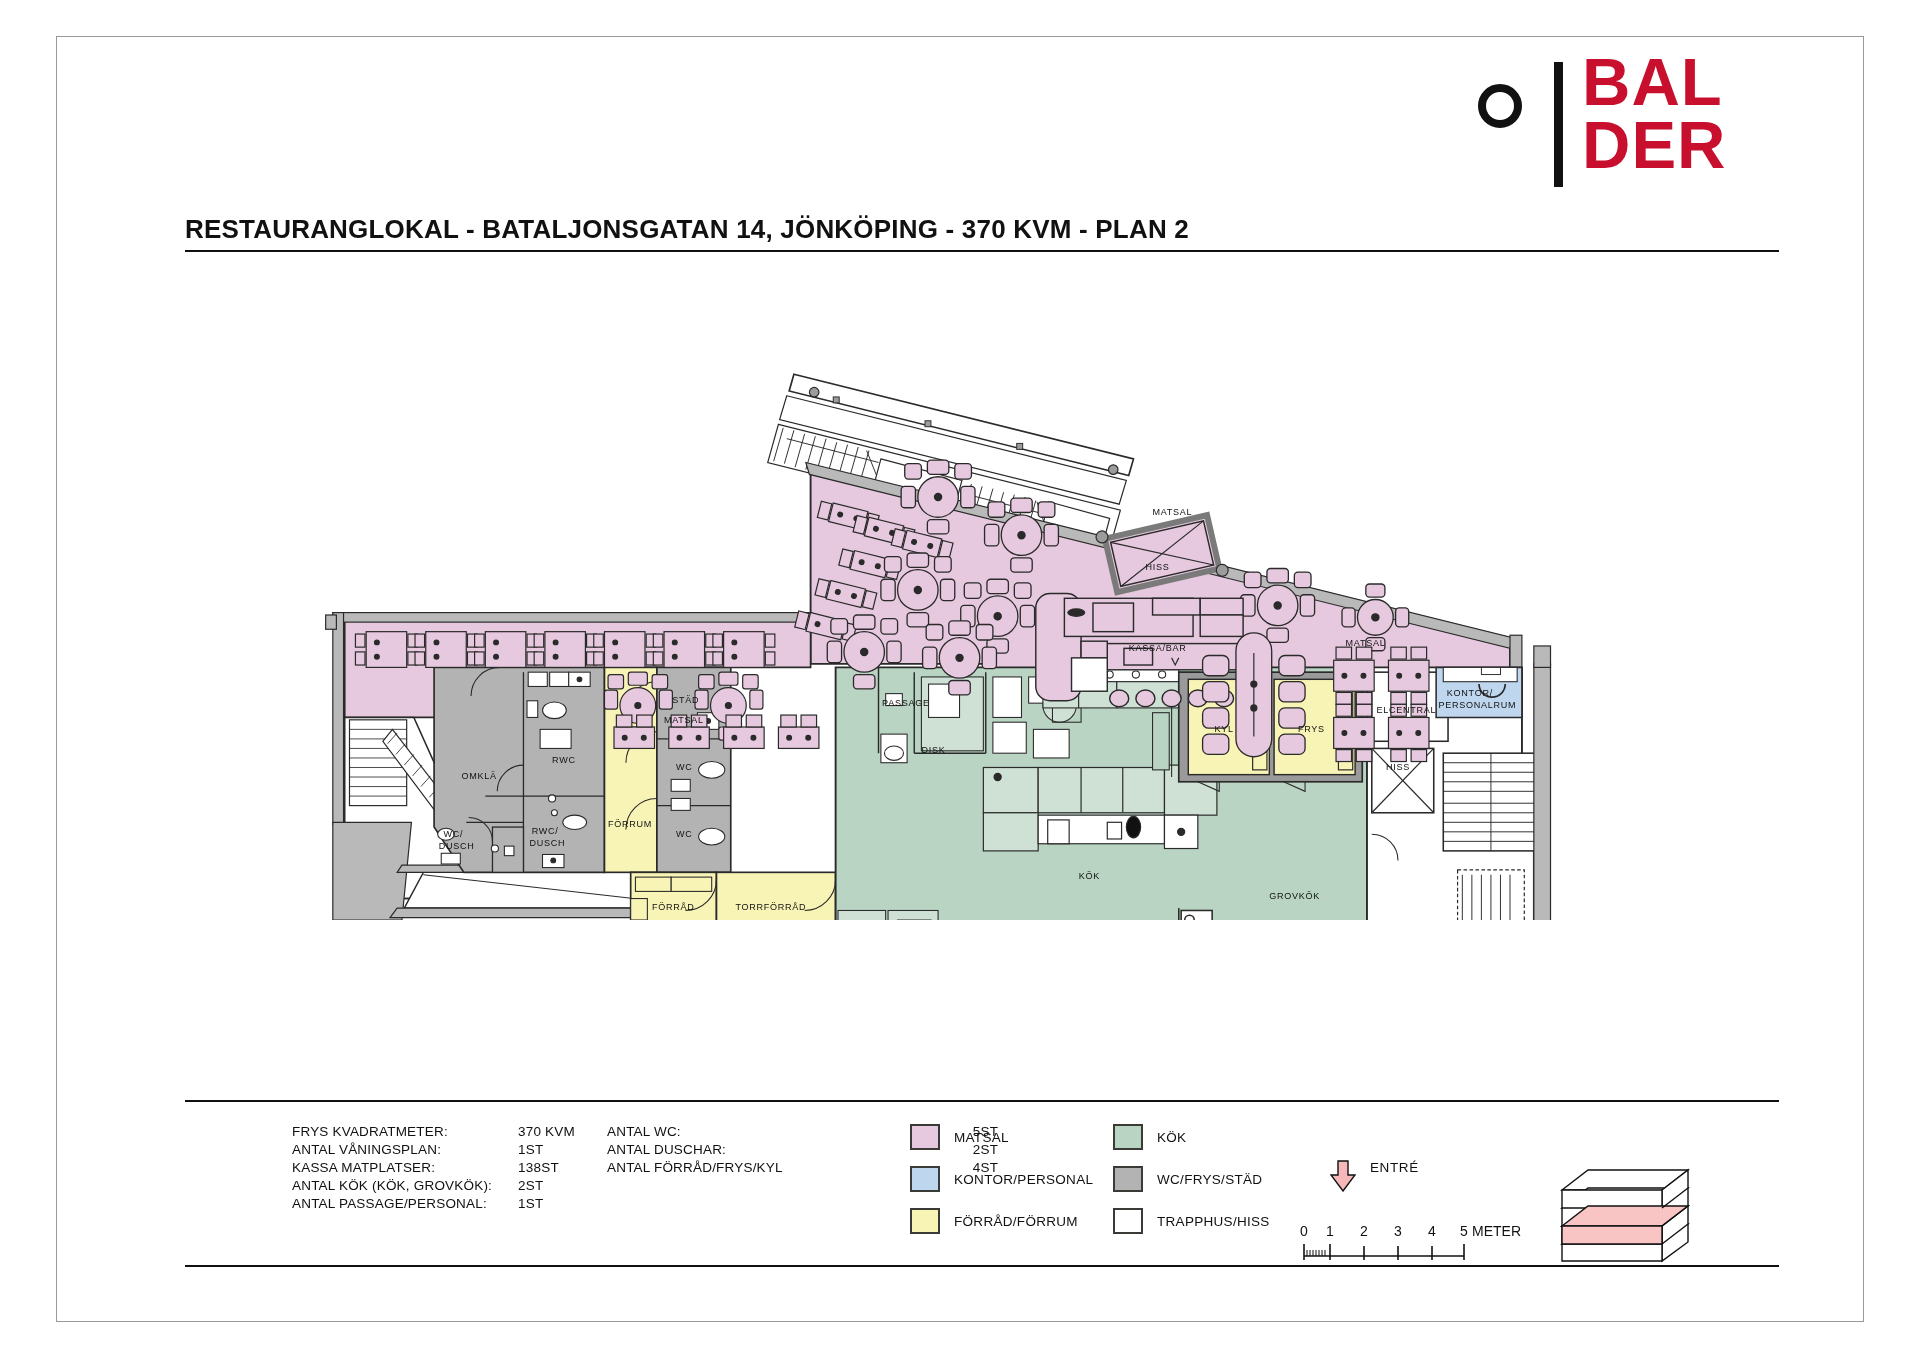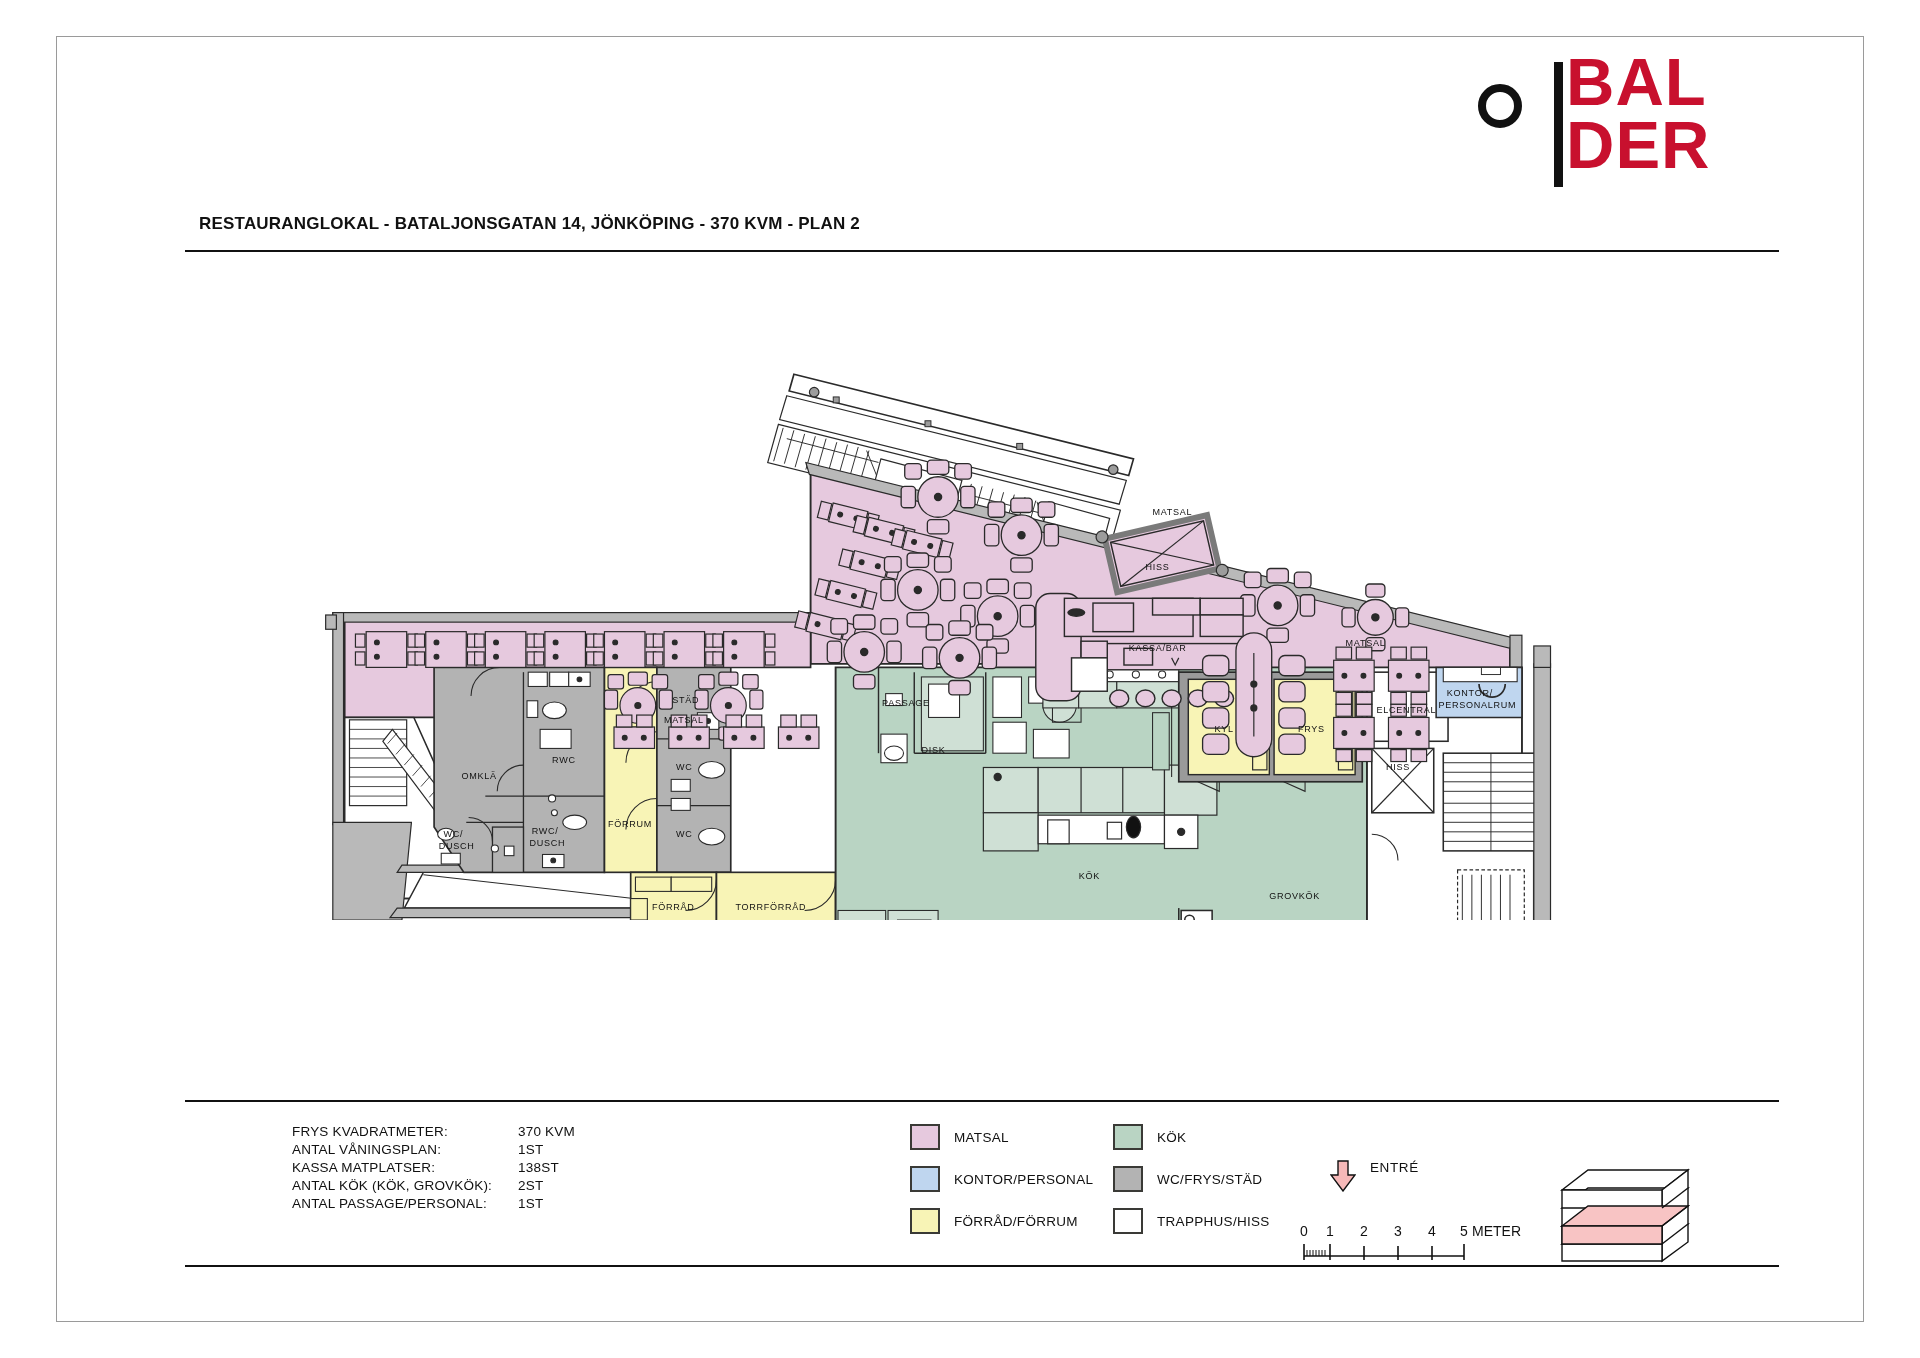--- a/index.html
+++ b/index.html
@@ -4,24 +4,24 @@
 <style>
   html,body{margin:0;padding:0;background:#d8d8d8;}
   body{font-family:"Liberation Sans",sans-serif;}
   .page{position:relative;width:1920px;height:1358px;background:#ffffff;overflow:hidden;}
   .sheet-border{position:absolute;left:56px;top:36px;width:1808px;height:1286px;border:1px solid #9a9a9a;box-sizing:border-box;}
 
   
   .logo{position:absolute;left:1478px;top:62px;width:300px;height:125px;}
   .logo-o{position:absolute;left:0px;top:22px;width:44px;height:44px;border:8px solid #111;border-radius:50%;box-sizing:border-box;}
   .logo-bar{position:absolute;left:76px;top:0px;width:9px;height:125px;background:#111;}
-  .logo-txt{position:absolute;left:88px;top:-12px;color:#c8102e;font-weight:bold;font-size:67px;line-height:63px;letter-spacing:1px;font-family:"Liberation Sans",sans-serif;}
+  .logo-txt{position:absolute;left:104px;top:-12px;color:#c8102e;font-weight:bold;font-size:67px;line-height:63px;letter-spacing:1px;font-family:"Liberation Sans",sans-serif;}
 
   
-  .title{position:absolute;left:185px;top:214px;font-size:17px;font-weight:bold;letter-spacing:.2px;color:#111;white-space:nowrap;margin-left:14px;}
+  .title{position:absolute;left:185px;top:214px;font-size:26px;font-weight:bold;letter-spacing:.2px;color:#111;white-space:nowrap;}
   .title-rule{position:absolute;left:185px;top:250px;width:1594px;height:2px;background:#111;}
 
   
   .foot-rule-top{position:absolute;left:185px;top:1100px;width:1594px;height:2px;background:#111;}
   .foot-rule-bot{position:absolute;left:185px;top:1265px;width:1594px;height:2px;background:#111;}
 
   
   .stats{position:absolute;left:292px;top:1122px;font-size:13.5px;color:#111;letter-spacing:.2px;}
   .stats table{border-collapse:collapse;}
   .stats td{padding:1.5px 0;vertical-align:top;white-space:nowrap;}
@@ -774,20 +774,38 @@
             <td class="v">2ST</td>
           </tr>
         <tr>
             <td class="k">ANTAL PASSAGE/PERSONAL:</td>
             <td class="v">1ST</td>
           </tr>
       </tbody>
     </table>
   </div>
 
+  <div class="stats2">
+    <table>
+      <tbody>
+        <tr>
+            <td class="k">ANTAL WC:</td>
+            <td>5ST</td>
+          </tr>
+        <tr>
+            <td class="k">ANTAL DUSCHAR:</td>
+            <td>2ST</td>
+          </tr>
+        <tr>
+            <td class="k">ANTAL FÖRRÅD/FRYS/KYL</td>
+            <td>4ST</td>
+          </tr>
+      </tbody>
+    </table>
+  </div>
 
   <div class="legend">
     <div class="legcol c1">
       <div class="legrow">
         <div class="swatch" style="background:#e6c9de"></div>
         <div class="leglabel">MATSAL</div>
       </div>
       <div class="legrow">
         <div class="swatch" style="background:#bfd6ef"></div>
         <div class="leglabel">KONTOR/PERSONAL</div>

